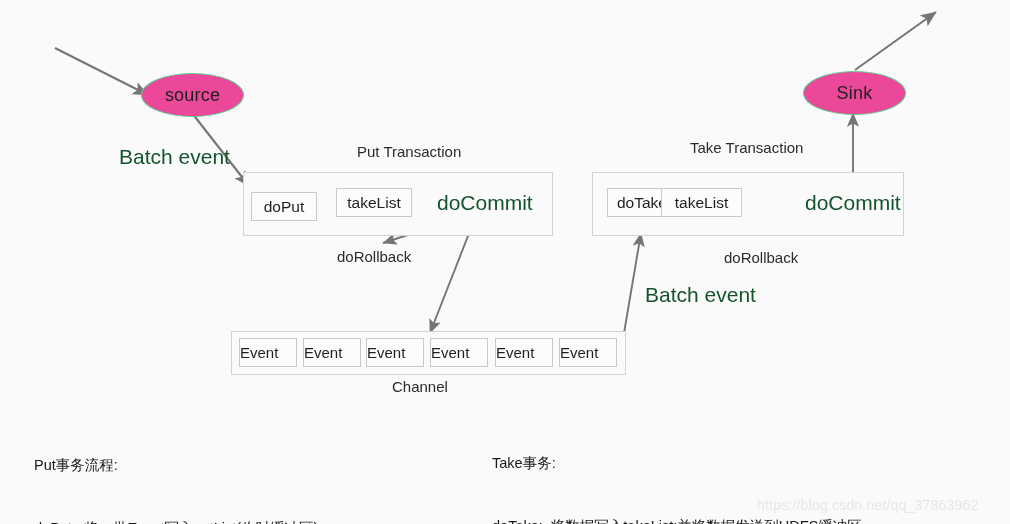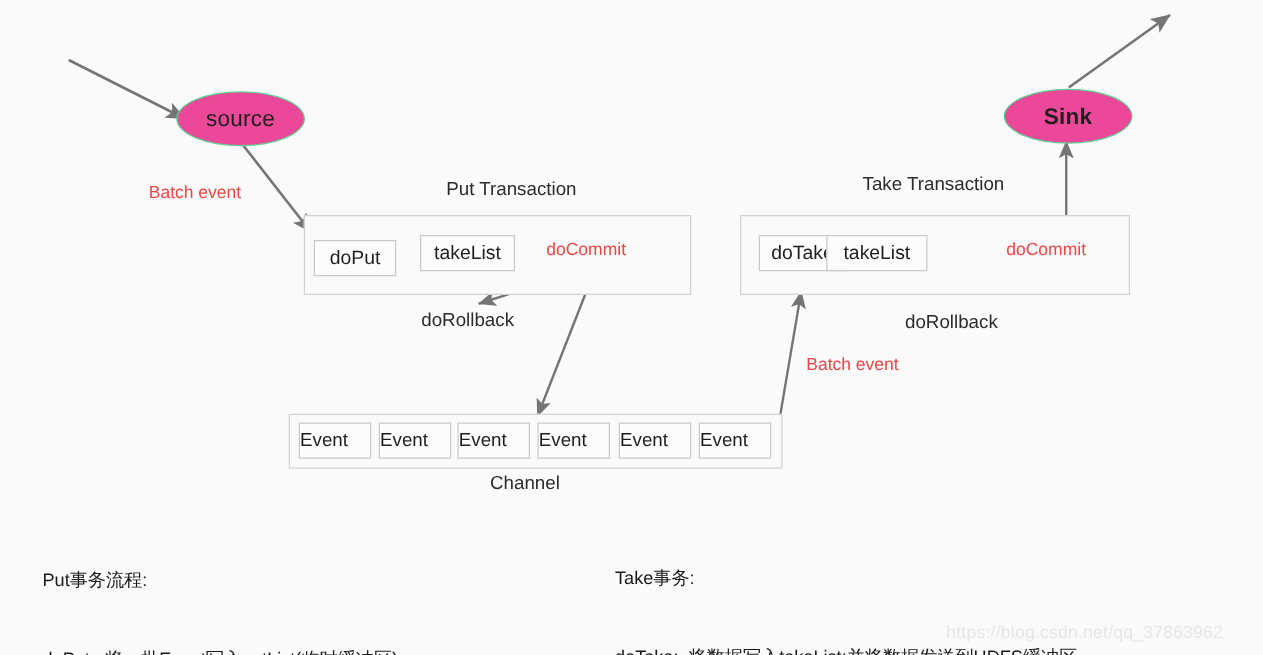--- a/index.html
+++ b/index.html
@@ -58,22 +58,22 @@
     background: #fcfcfc;
     display: flex;
     align-items: center;
     justify-content: center;
     font-size: 15.5px;
     color: #1f1f1f;
     white-space: nowrap;
   }
   .plain-label {
     position: absolute;
-    font-size: 14px;
-    color: #ef4444;
+    font-size: 21px;
+    color: #14532d;
     white-space: nowrap;
   }
   .sub-label {
     position: absolute;
     font-size: 15px;
     color: #2b2b2b;
     white-space: nowrap;
   }
 
   .channel-box {
@@ -148,21 +148,21 @@
 
     <line x1="853" y1="180" x2="853" y2="113" stroke="#757575" stroke-width="1.9" marker-end="url(#ah)"></line>
 
     <line x1="855" y1="70" x2="936" y2="12" stroke="#757575" stroke-width="2.1" marker-end="url(#ah)"></line>
   </svg>
 
   <div class="ellipse-node" style="left:141px; top:73px; width:101px; height:42px;">
     <span>source</span>
   </div>
 
-  <div class="ellipse-node" style="left:803px; top:71px; width:101px; height:42px;font-weight:bold;">
+  <div class="ellipse-node" style="left:803px; top:71px; width:101px; height:42px;">
     <span>Sink</span>
   </div>
 
   <div class="plain-label" style="left:119px; top:145px;">Batch event</div>
 
   <div class="plain-label" style="left:645px; top:283px;">Batch event</div>
 
   <div class="txn-title" style="left:357px; top:143px;">Put Transaction</div>
 
   <div class="txn-box" style="left:243px; top:172px; width:308px; height:62px;"></div>

